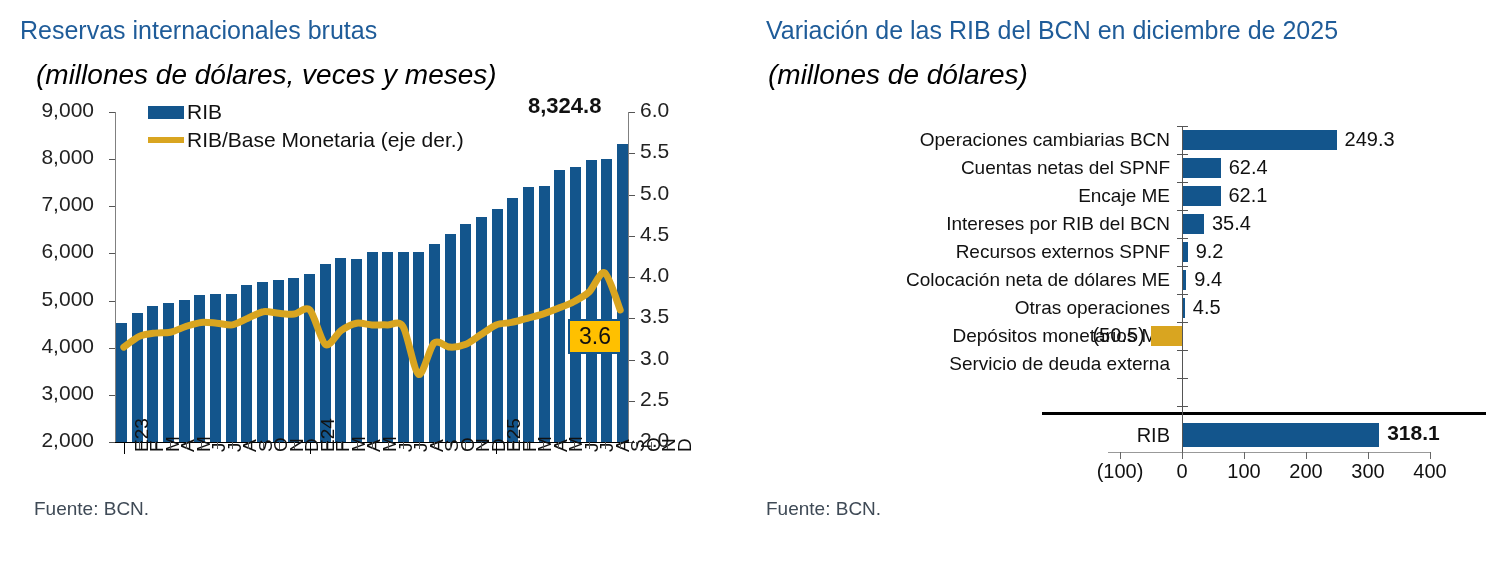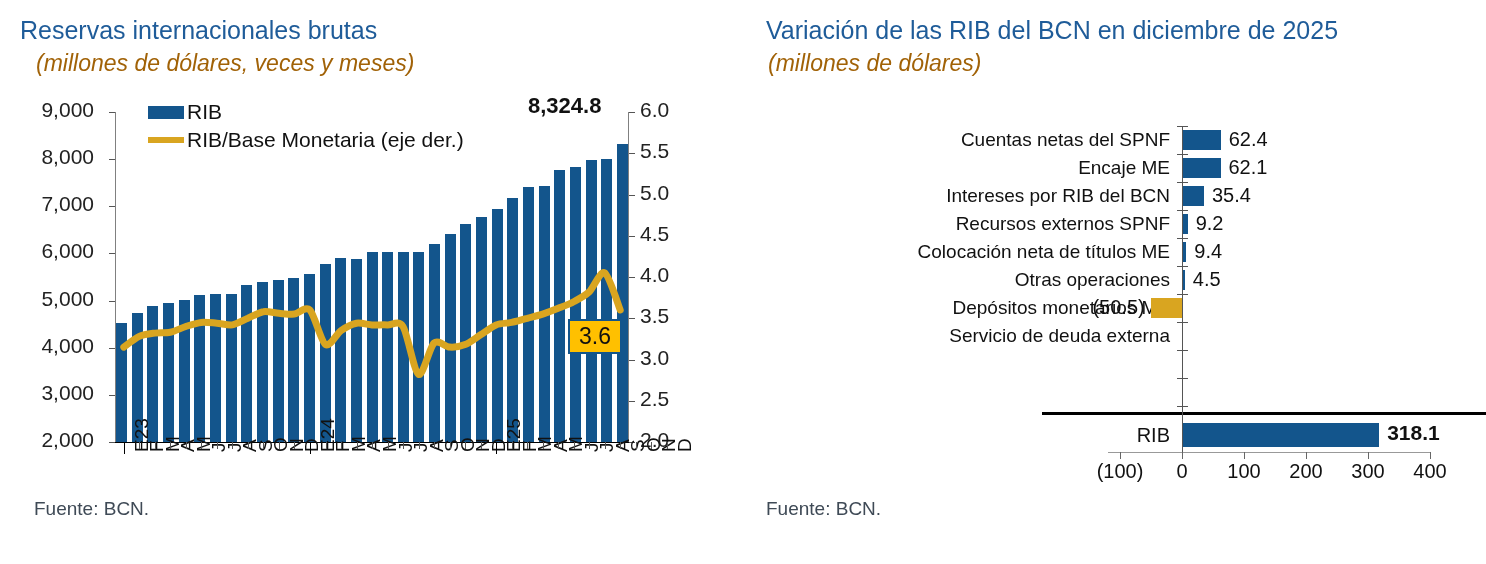--- a/index.html
+++ b/index.html
@@ -15,25 +15,26 @@
   #panel-right{left:745px;width:741px;}
 
   .title{
     color:#1F5C99;
     font-size:25px;
     font-weight:400;
     letter-spacing:0px;
     white-space:nowrap;
   }
   .subtitle{
-    color:#a16207;
-    font-size:23px;
+    color:#000000;
+    font-size:28px;
     font-style:italic;
     font-weight:400;
     white-space:nowrap;
+    margin-top:9px;
   }
   .source{
     color:#3F4A56;
     font-size:19px;
     white-space:nowrap;
   }
 
   
   #l-title{position:absolute;left:20px;top:16px;}
   #l-sub{position:absolute;left:36px;top:50px;}
@@ -354,20 +355,27 @@
   <div class="source" id="l-source">Fuente: BCN.</div>
 </div>
 
 <div class="panel" id="panel-right" style="left:0;width:1486px;">
   <div class="title" id="r-title">Variación de las RIB del BCN en diciembre de 2025</div>
   <div class="subtitle" id="r-sub">(millones de dólares)</div>
 
 
   <div id="r-rows">
       <div class="r-row">
+        <div class="r-cat">Operaciones cambiarias BCN</div>
+        <div class="r-track">
+          <div class="r-bar pos" style="left: 4px; width: 154.6px;"></div>
+          <div class="r-val" style="left: 166.6px;">249.3</div>
+        </div>
+      </div>
+      <div class="r-row">
         <div class="r-cat">Cuentas netas del SPNF</div>
         <div class="r-track">
           <div class="r-bar pos" style="left: 4px; width: 38.7px;"></div>
           <div class="r-val" style="left: 50.7px;">62.4</div>
         </div>
       </div>
       <div class="r-row">
         <div class="r-cat">Encaje ME</div>
         <div class="r-track">
           <div class="r-bar pos" style="left: 4px; width: 38.5px;"></div>
@@ -382,21 +390,21 @@
         </div>
       </div>
       <div class="r-row">
         <div class="r-cat">Recursos externos SPNF</div>
         <div class="r-track">
           <div class="r-bar pos" style="left: 4px; width: 5.7px;"></div>
           <div class="r-val" style="left: 17.7px;">9.2</div>
         </div>
       </div>
       <div class="r-row">
-        <div class="r-cat">Colocación neta de títulos ME</div>
+        <div class="r-cat">Colocación neta de dólares ME</div>
         <div class="r-track">
           <div class="r-bar pos" style="left: 4px; width: 4.3px;"></div>
           <div class="r-val" style="left: 16.3px;">9.4</div>
         </div>
       </div>
       <div class="r-row">
         <div class="r-cat">Otras operaciones</div>
         <div class="r-track">
           <div class="r-bar pos" style="left: 4px; width: 2.8px;"></div>
           <div class="r-val" style="left: 14.8px;">4.5</div>

